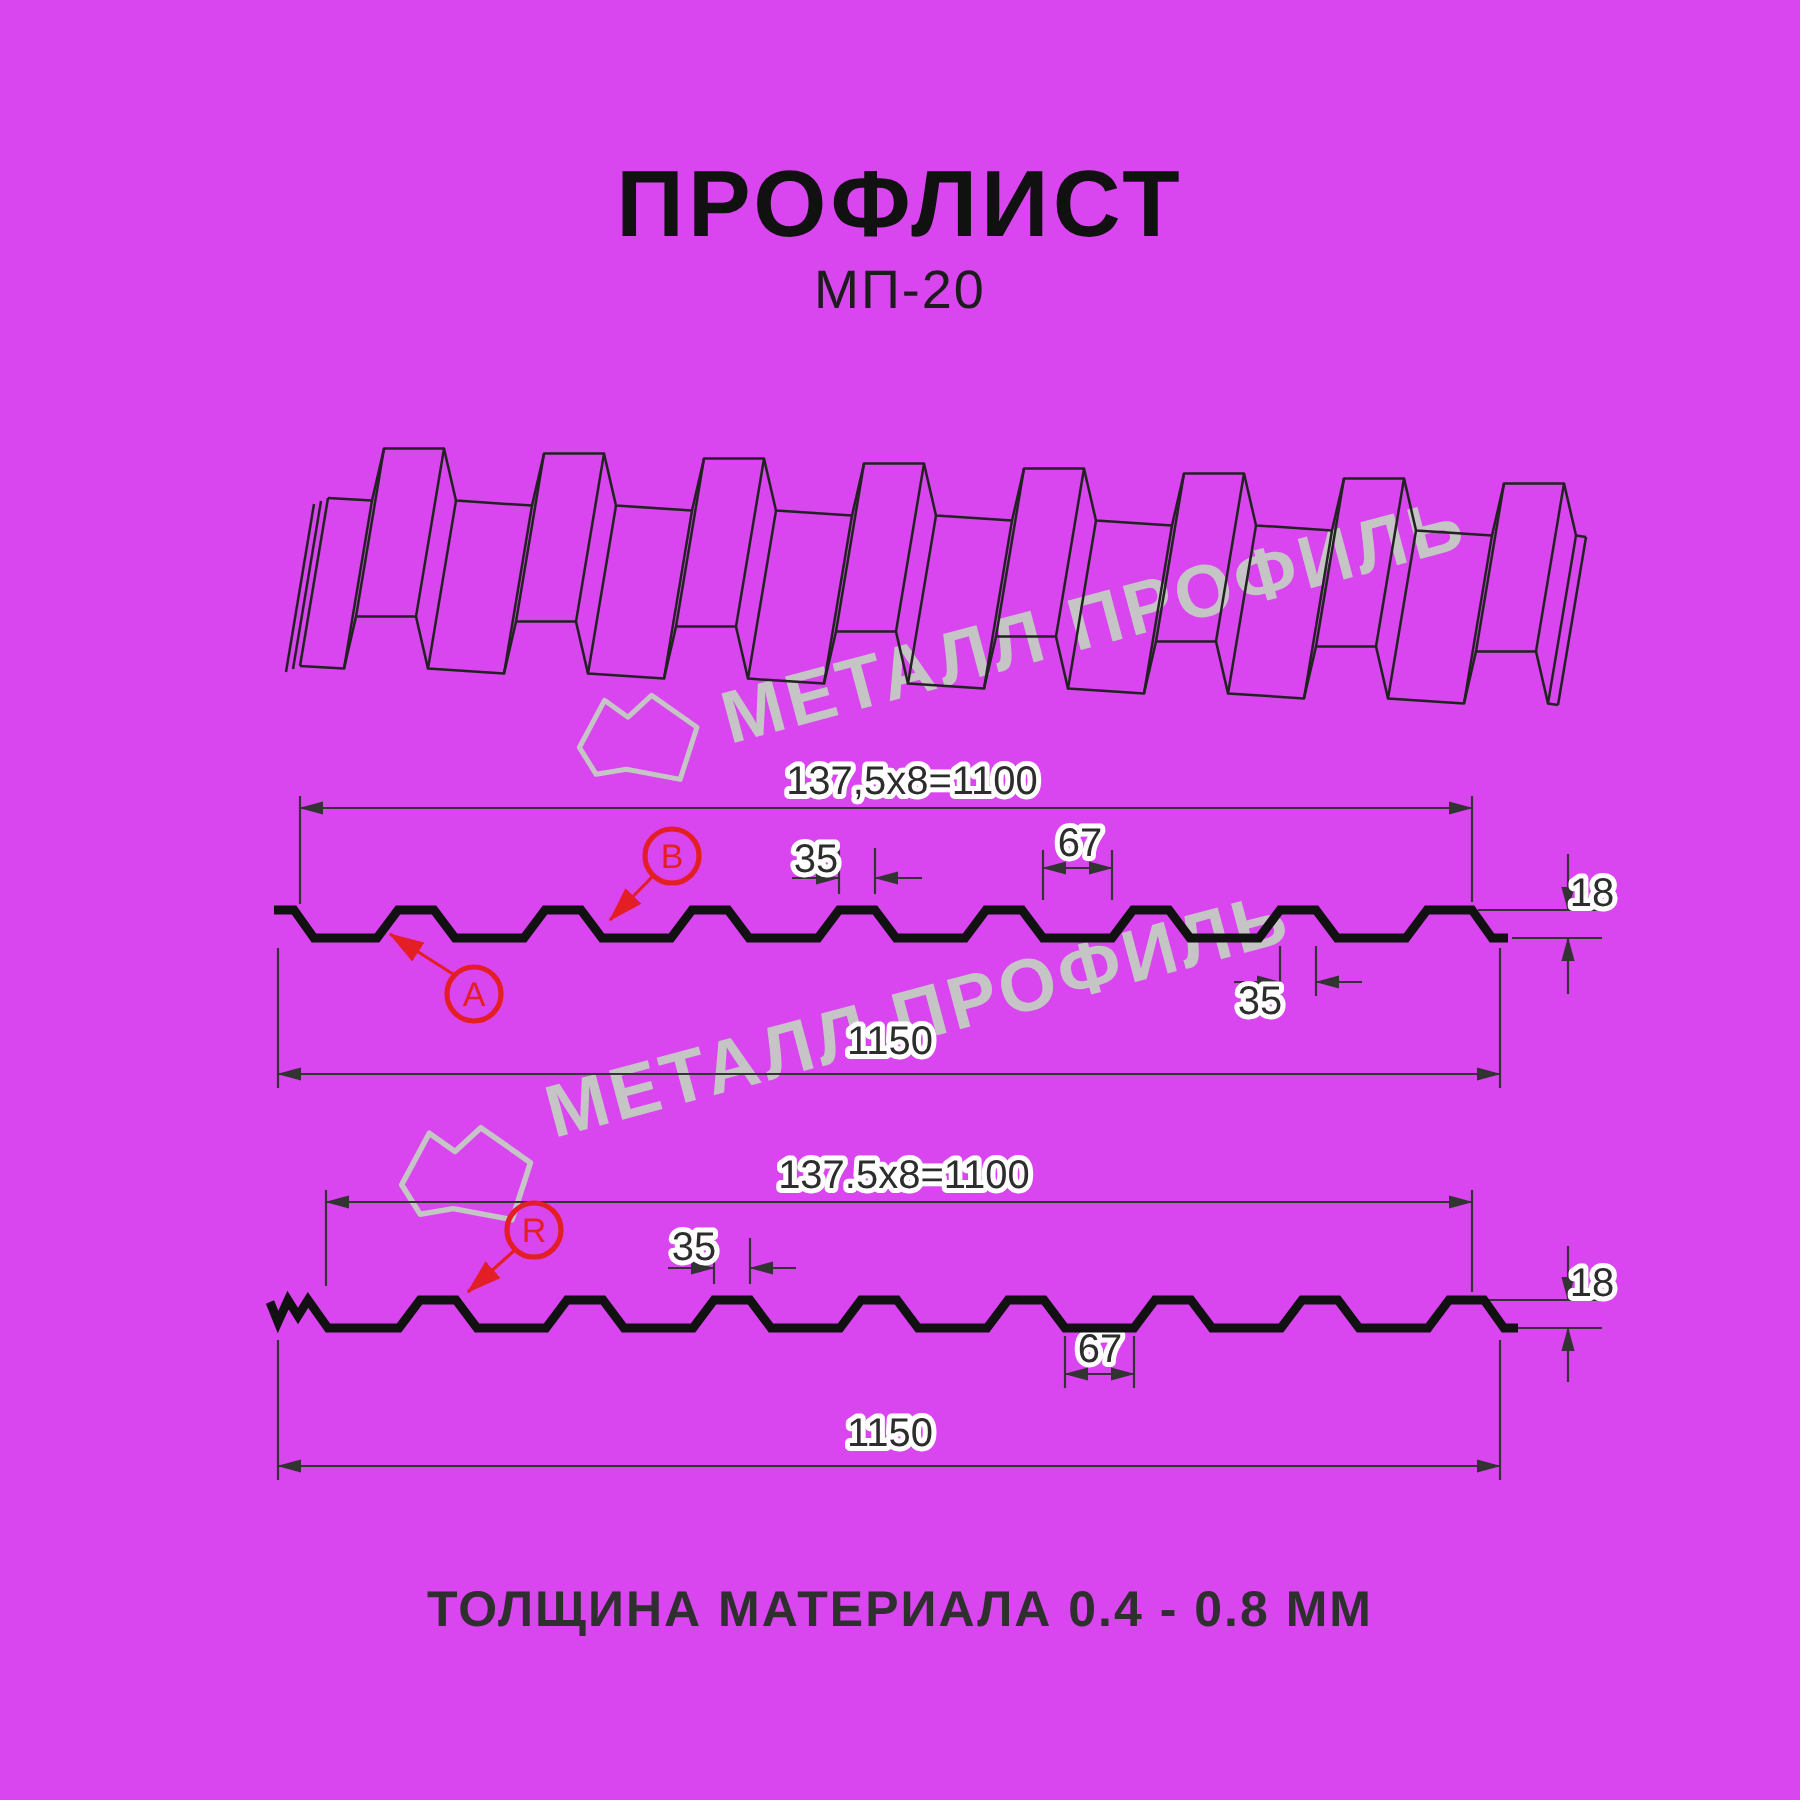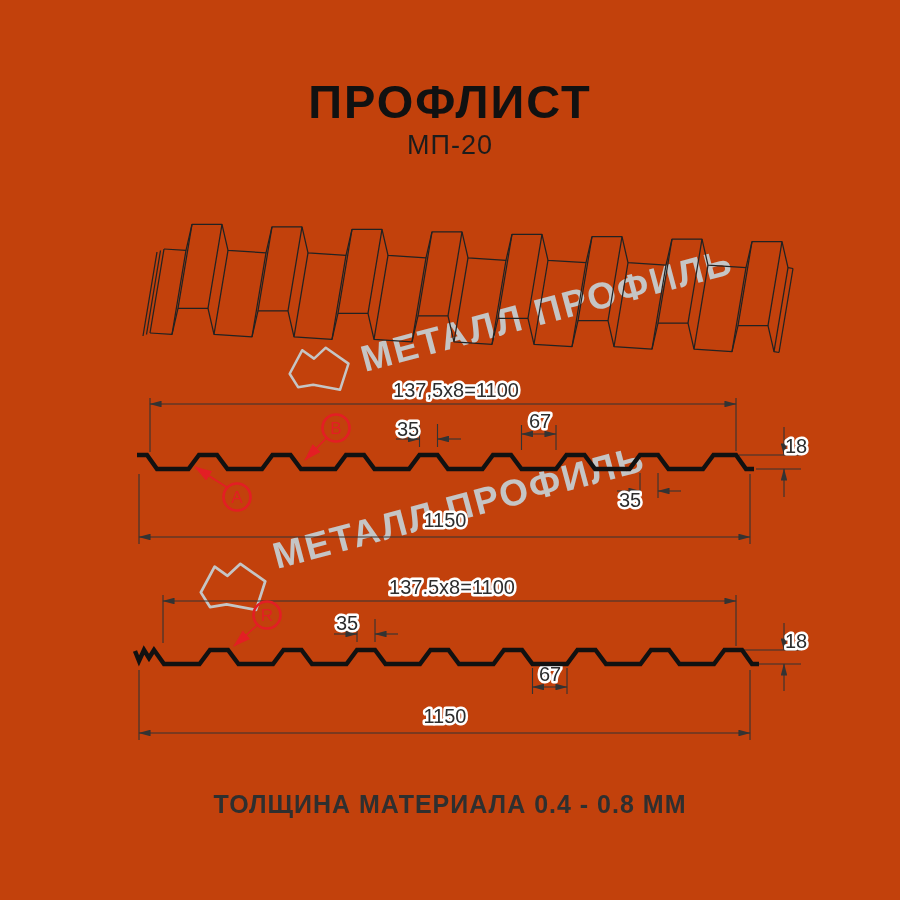--- a/index.html
+++ b/index.html
@@ -1,16 +1,16 @@
 <!DOCTYPE html>
 <html><head>
 <meta charset="utf-8">
 <style>
   html,body{margin:0;padding:0;background:#ffffff;}
-  .page{position:relative;width:900px;height:900px;background:#c2410c;overflow:hidden;
+  .page{position:relative;width:900px;height:900px;background:#d946ef;overflow:hidden;
         font-family:"Liberation Sans", sans-serif;}
   svg{position:absolute;left:0;top:0;}
   text{font-family:"Liberation Sans", sans-serif;}
   .dim-label{font-size:20px;fill:#2d2d2d;paint-order:stroke;stroke:#ffffff;stroke-width:5px;
              stroke-linejoin:round;}
   .title{font-size:47px;font-weight:bold;fill:#111;letter-spacing:2px;}
   .subtitle{font-size:27px;fill:#1c1c1c;letter-spacing:1px;}
   .footer{font-size:25px;font-weight:bold;fill:#2f2f2f;letter-spacing:1px;}
   .wm-text{font-size:37px;font-weight:bold;fill:#c5c5c5;letter-spacing:2px;}
   .red-letter{font-size:17px;fill:#e31e24;}

